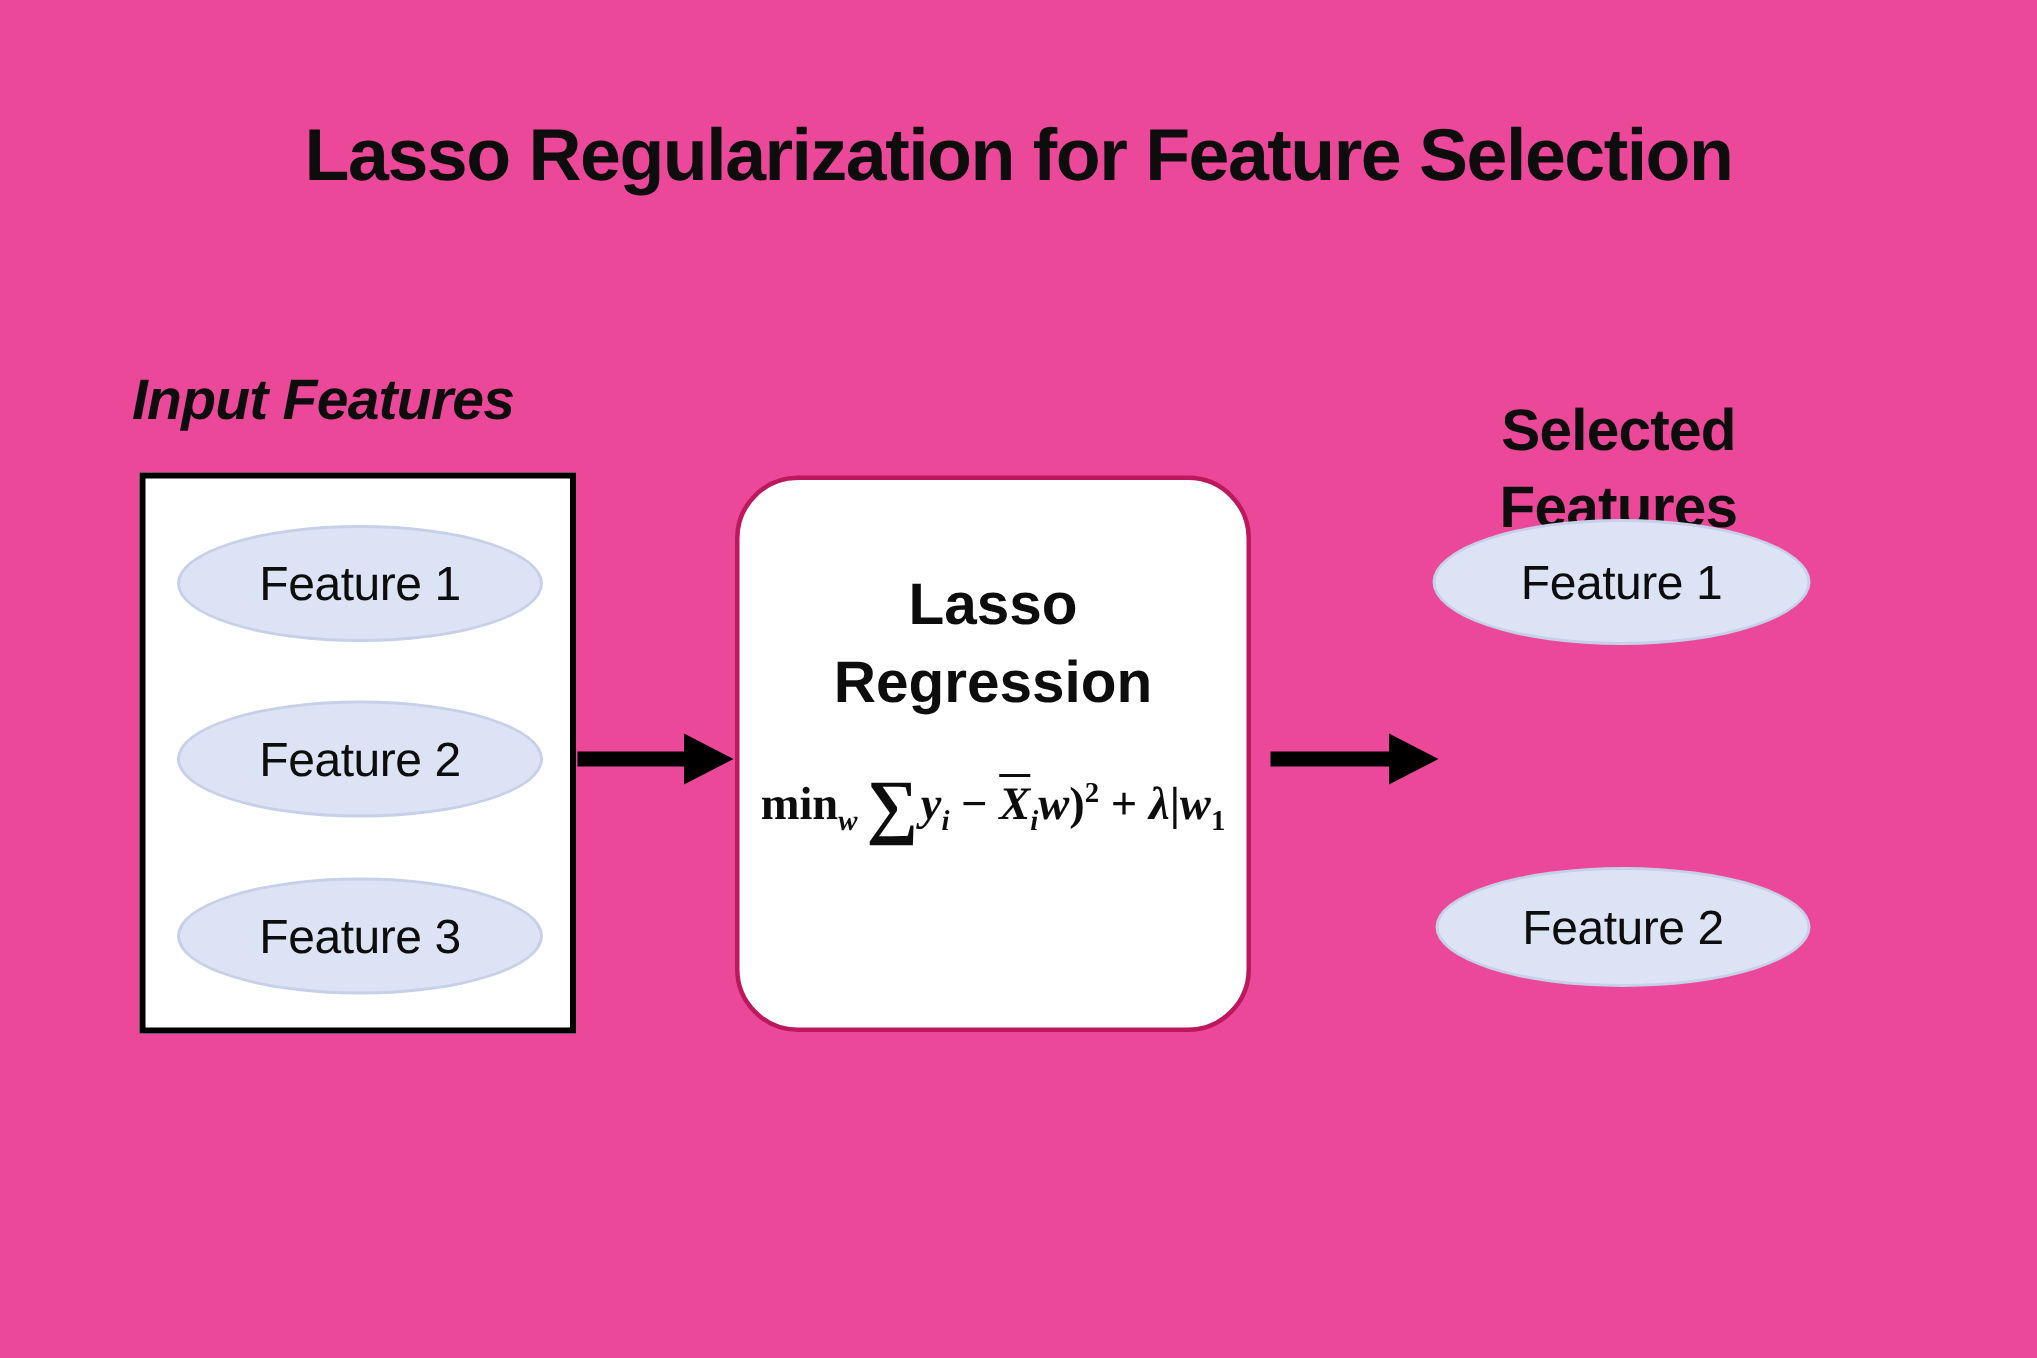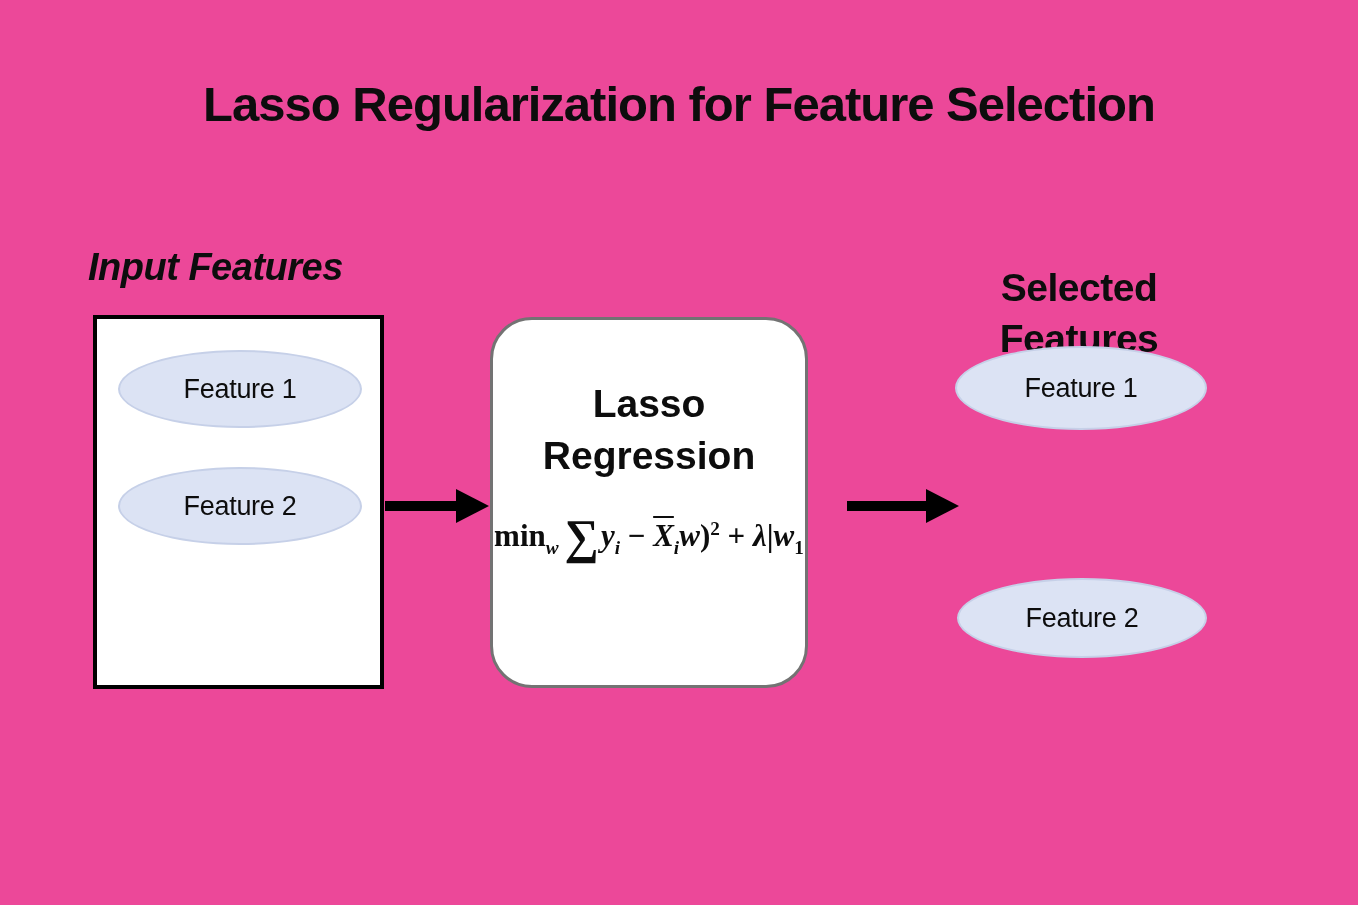--- a/index.html
+++ b/index.html
@@ -52,23 +52,23 @@
     top: 315px;
     width: 291px;
     height: 374px;
     border: 4px solid #000000;
     background: #ffffff;
   }
   .model-box {
     position: absolute;
     left: 490px;
     top: 317px;
-    width: 318px;
+    width: 344px;
     height: 371px;
-    border: 3px solid #737373;
+    border: 3px solid #be185d;
     border-radius: 42px;
     background: #ffffff;
   }
   .model-title {
     position: absolute;
     top: 58px;
     left: 0;
     width: 100%;
     text-align: center;
     font-size: 39px;
@@ -109,21 +109,21 @@
   .ellipse {
     position: absolute;
     background: #dce3f4;
     border: 2px solid #c6d0e8;
     border-radius: 50%;
     display: flex;
     align-items: center;
     justify-content: center;
   }
   .ellipse span {
-    font-size: 27px;
+    font-size: 32px;
     color: #0d0d0d;
     letter-spacing: -0.3px;
   }
   .e-in-1 { left: 118px; top: 350px; width: 244px; height: 78px; }
   .e-in-2 { left: 118px; top: 467px; width: 244px; height: 78px; }
   .e-in-3 { left: 118px; top: 585px; width: 244px; height: 78px; }
   .e-out-1 { left: 955px; top: 346px; width: 252px; height: 84px; }
   .e-out-2 { left: 957px; top: 578px; width: 250px; height: 80px; }
   .arrow { position: absolute; }
   .arrow .shaft {
@@ -159,20 +159,23 @@
   <div class="section-label input-label">Input Features</div>
 
   <div class="input-box"></div>
 
   <div class="ellipse e-in-1">
     <span>Feature 1</span>
   </div>
   <div class="ellipse e-in-2">
     <span>Feature 2</span>
   </div>
+  <div class="ellipse e-in-3">
+    <span>Feature 3</span>
+  </div>
 
   <div class="arrow arrow-1">
     <div class="shaft"></div>
     <div class="head"></div>
   </div>
 
   <div class="model-box">
     <div class="model-title">
       <span>Lasso Regression</span>
     </div>

